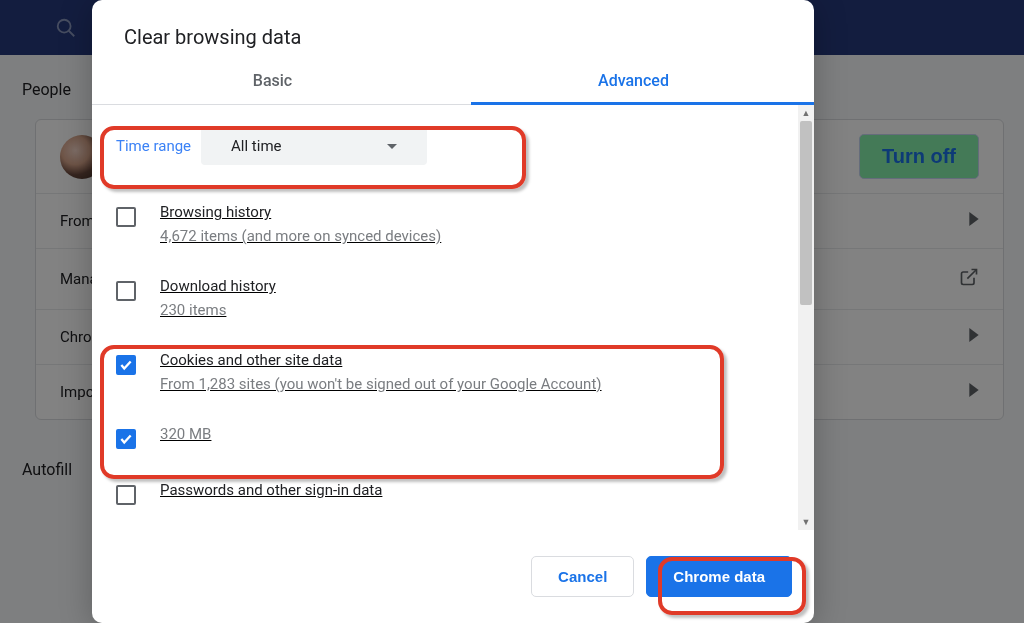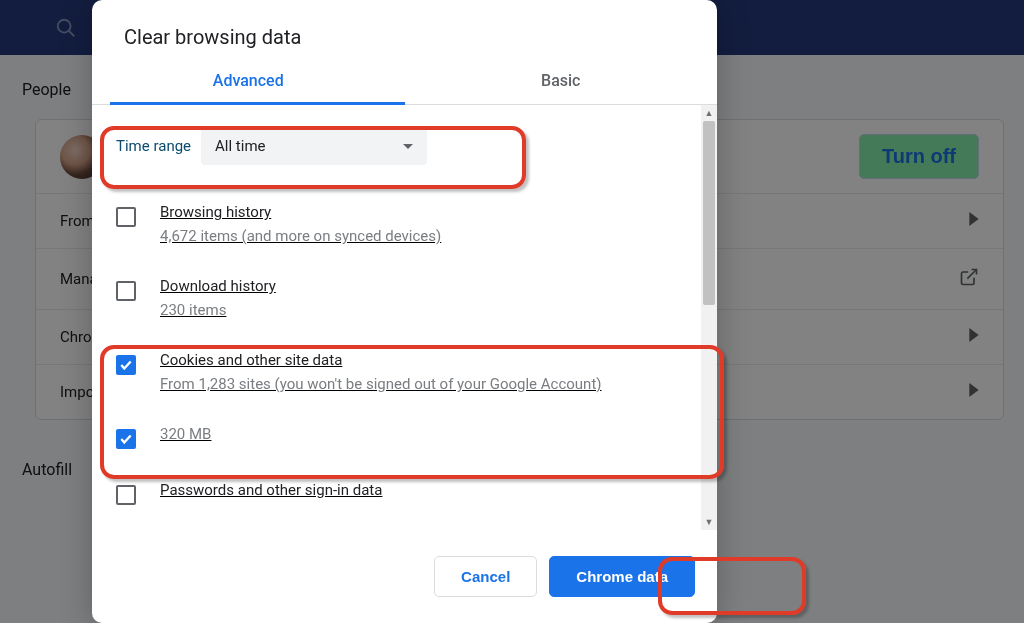--- a/index.html
+++ b/index.html
@@ -83,21 +83,21 @@
       font-size: 16px;
       color: #202124;
       margin-top: 40px;
     }
     
     
     .dialog {
       position: absolute;
       top: 0;
       left: 92px;
-      width: 625px;
+      width: 722px;
       height: 623px;
       background: #fff;
       border-radius: 10px;
       z-index: 10;
       box-shadow: 0 4px 32px rgba(0,0,0,0.25);
       display: flex;
       flex-direction: column;
     }
     .dialog-title {
       font-size: 20px;
@@ -164,27 +164,27 @@
     .scrollbar-arrow.up { top: 0; }
     .scrollbar-arrow.down { bottom: 0; }
     
     .time-range-row {
       display: flex;
       align-items: center;
       padding: 22px 0 22px 12px;
       gap: 10px;
     }
     .time-range-label {
-      color: #0c4a6e;
+      color: #3b82f6;
       font-size: 15px;
     }
     .time-select {
       background: #f1f3f4;
       border-radius: 4px;
-      padding: 10px 14px;
+      padding: 10px 30px;
       display: flex;
       align-items: center;
       width: 226px;
       justify-content: space-between;
       color: #202124;
       font-size: 15px;
     }
     .time-select .caret {
       border-left: 5px solid transparent;
       border-right: 5px solid transparent;
@@ -319,22 +319,22 @@
       </div>
     </div>
     <div class="bg-autofill-title">Autofill</div>
   </div>
 </div>
 <div class="bg-overlay"></div>
 
 <div class="dialog">
   <div class="dialog-title">Clear browsing data</div>
   <div class="tabs">
+    <div class="tab inactive">Basic</div>
     <div class="tab active">Advanced</div>
-    <div class="tab inactive">Basic</div>
   </div>
   <div class="dialog-body">
     <div class="scroll-area">
       <div class="time-range-row">
         <span class="time-range-label">Time range</span>
         <div class="time-select">
           <span>All time</span>
           <span class="caret"></span>
         </div>
       </div>

